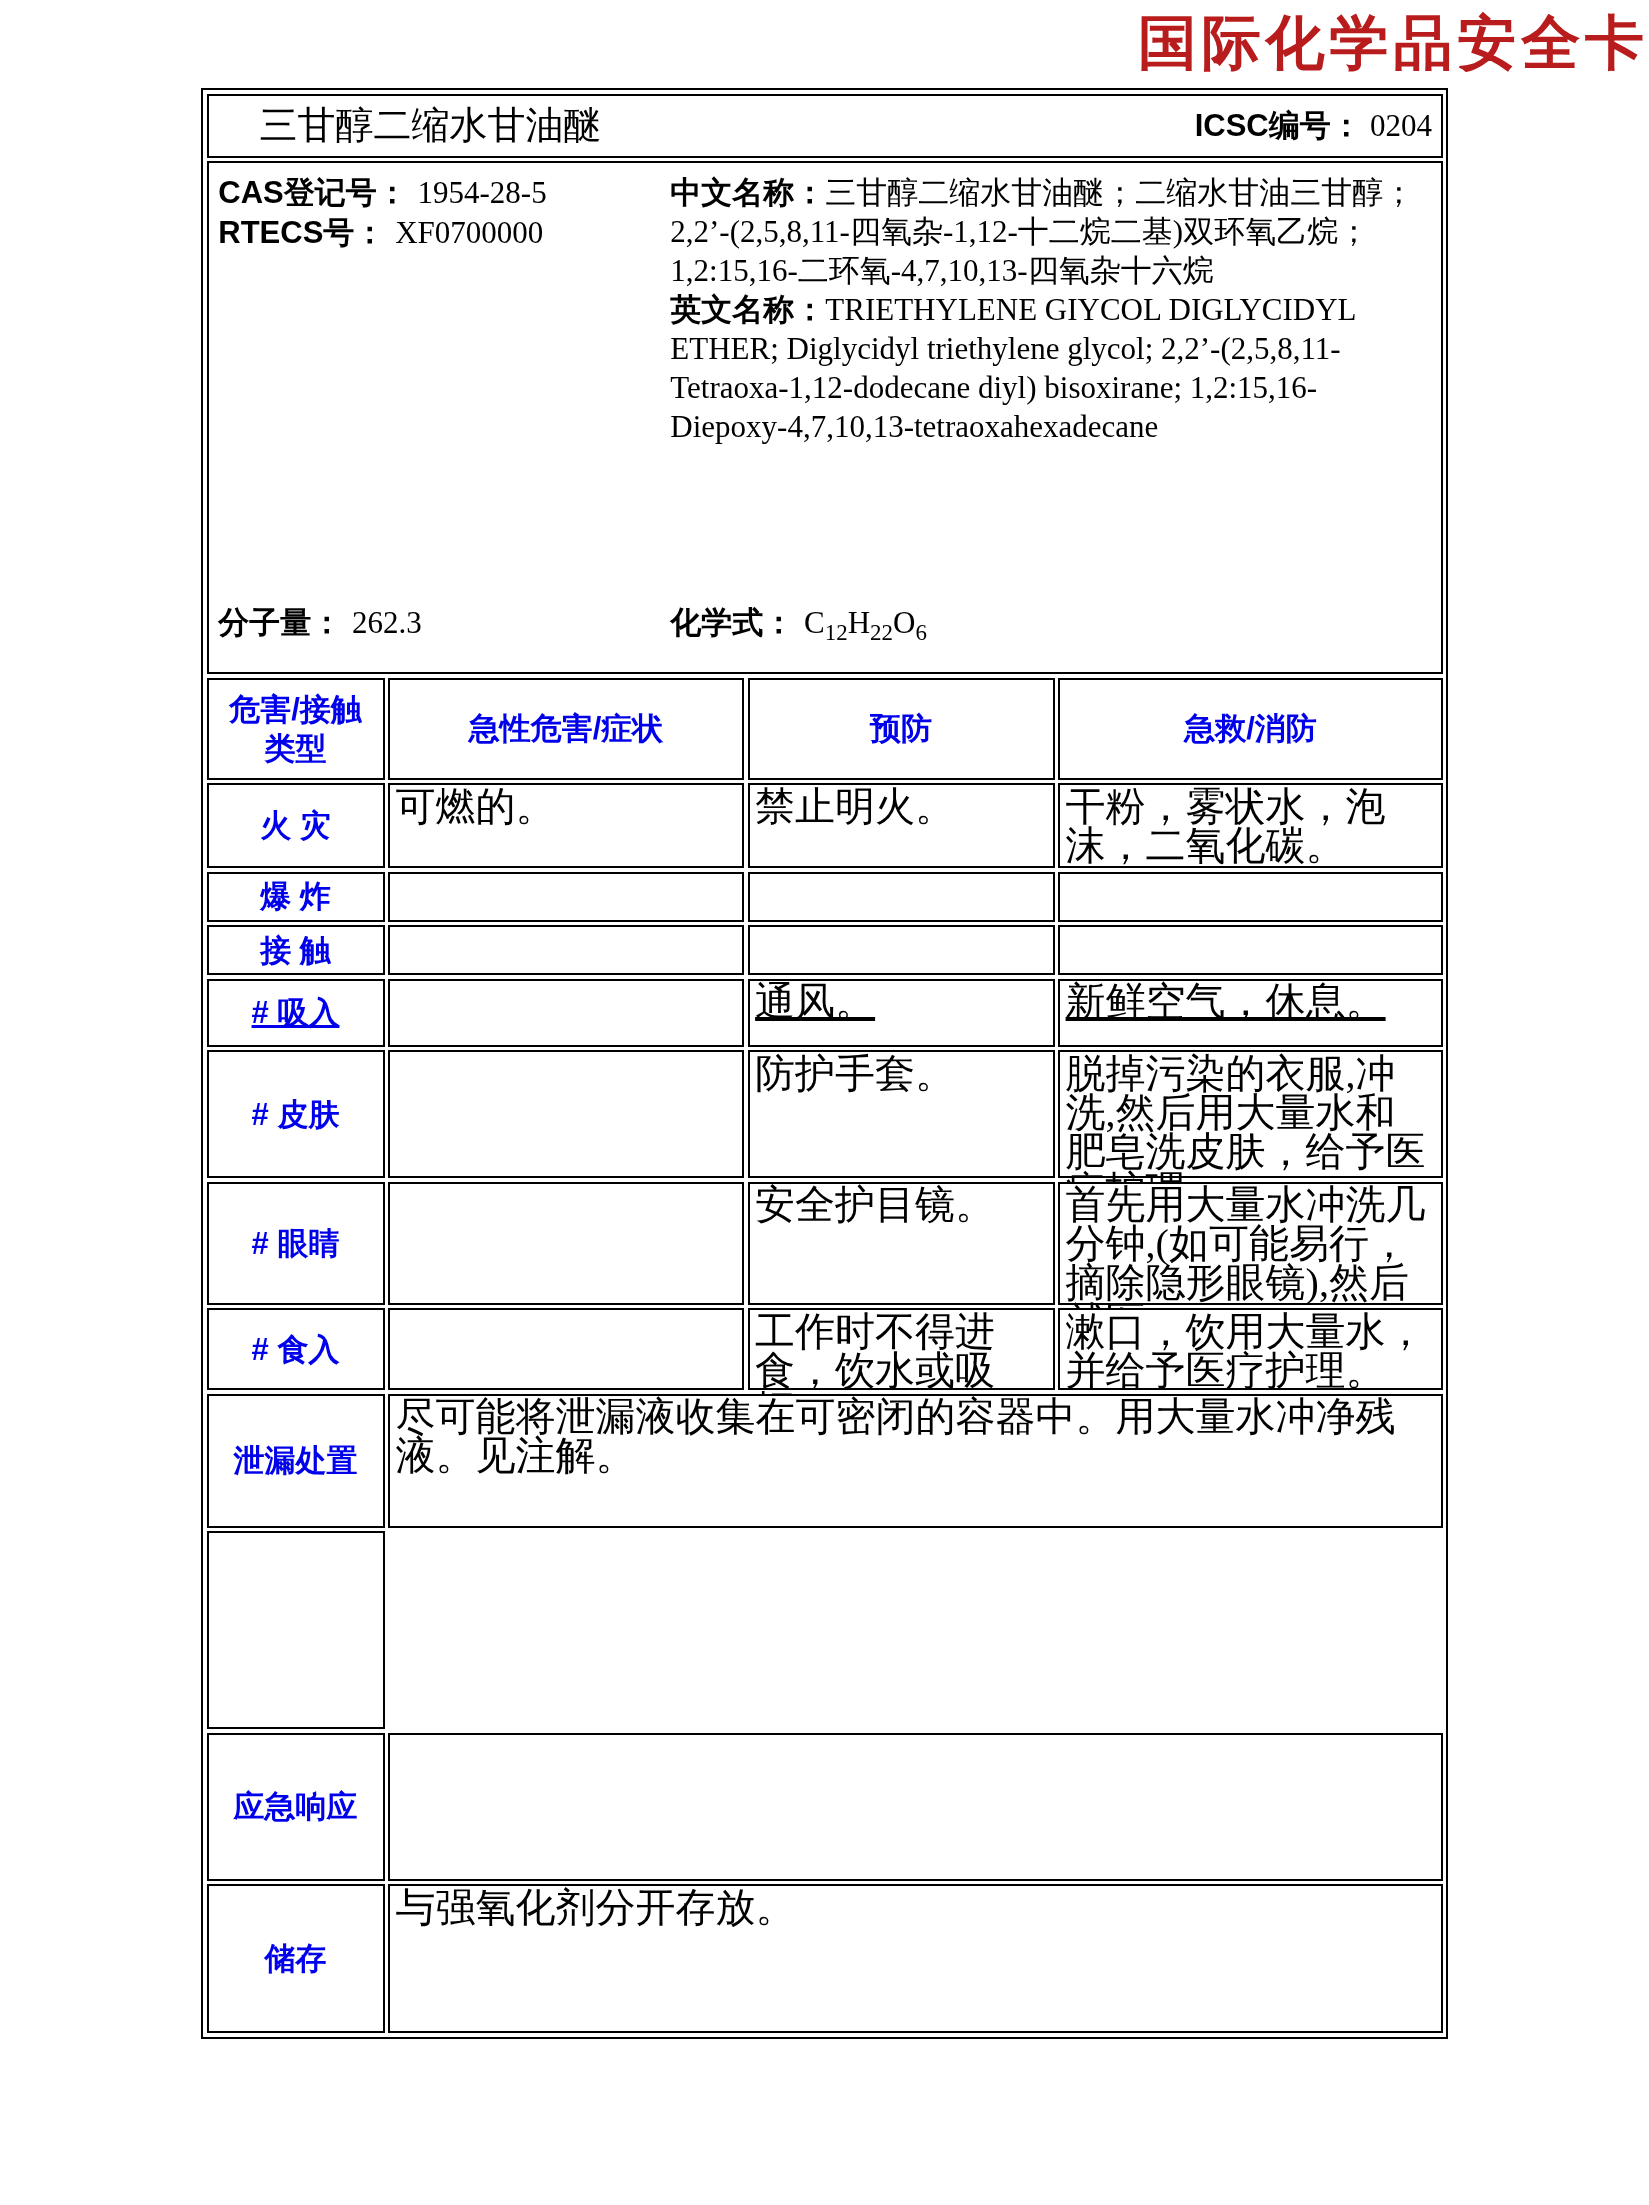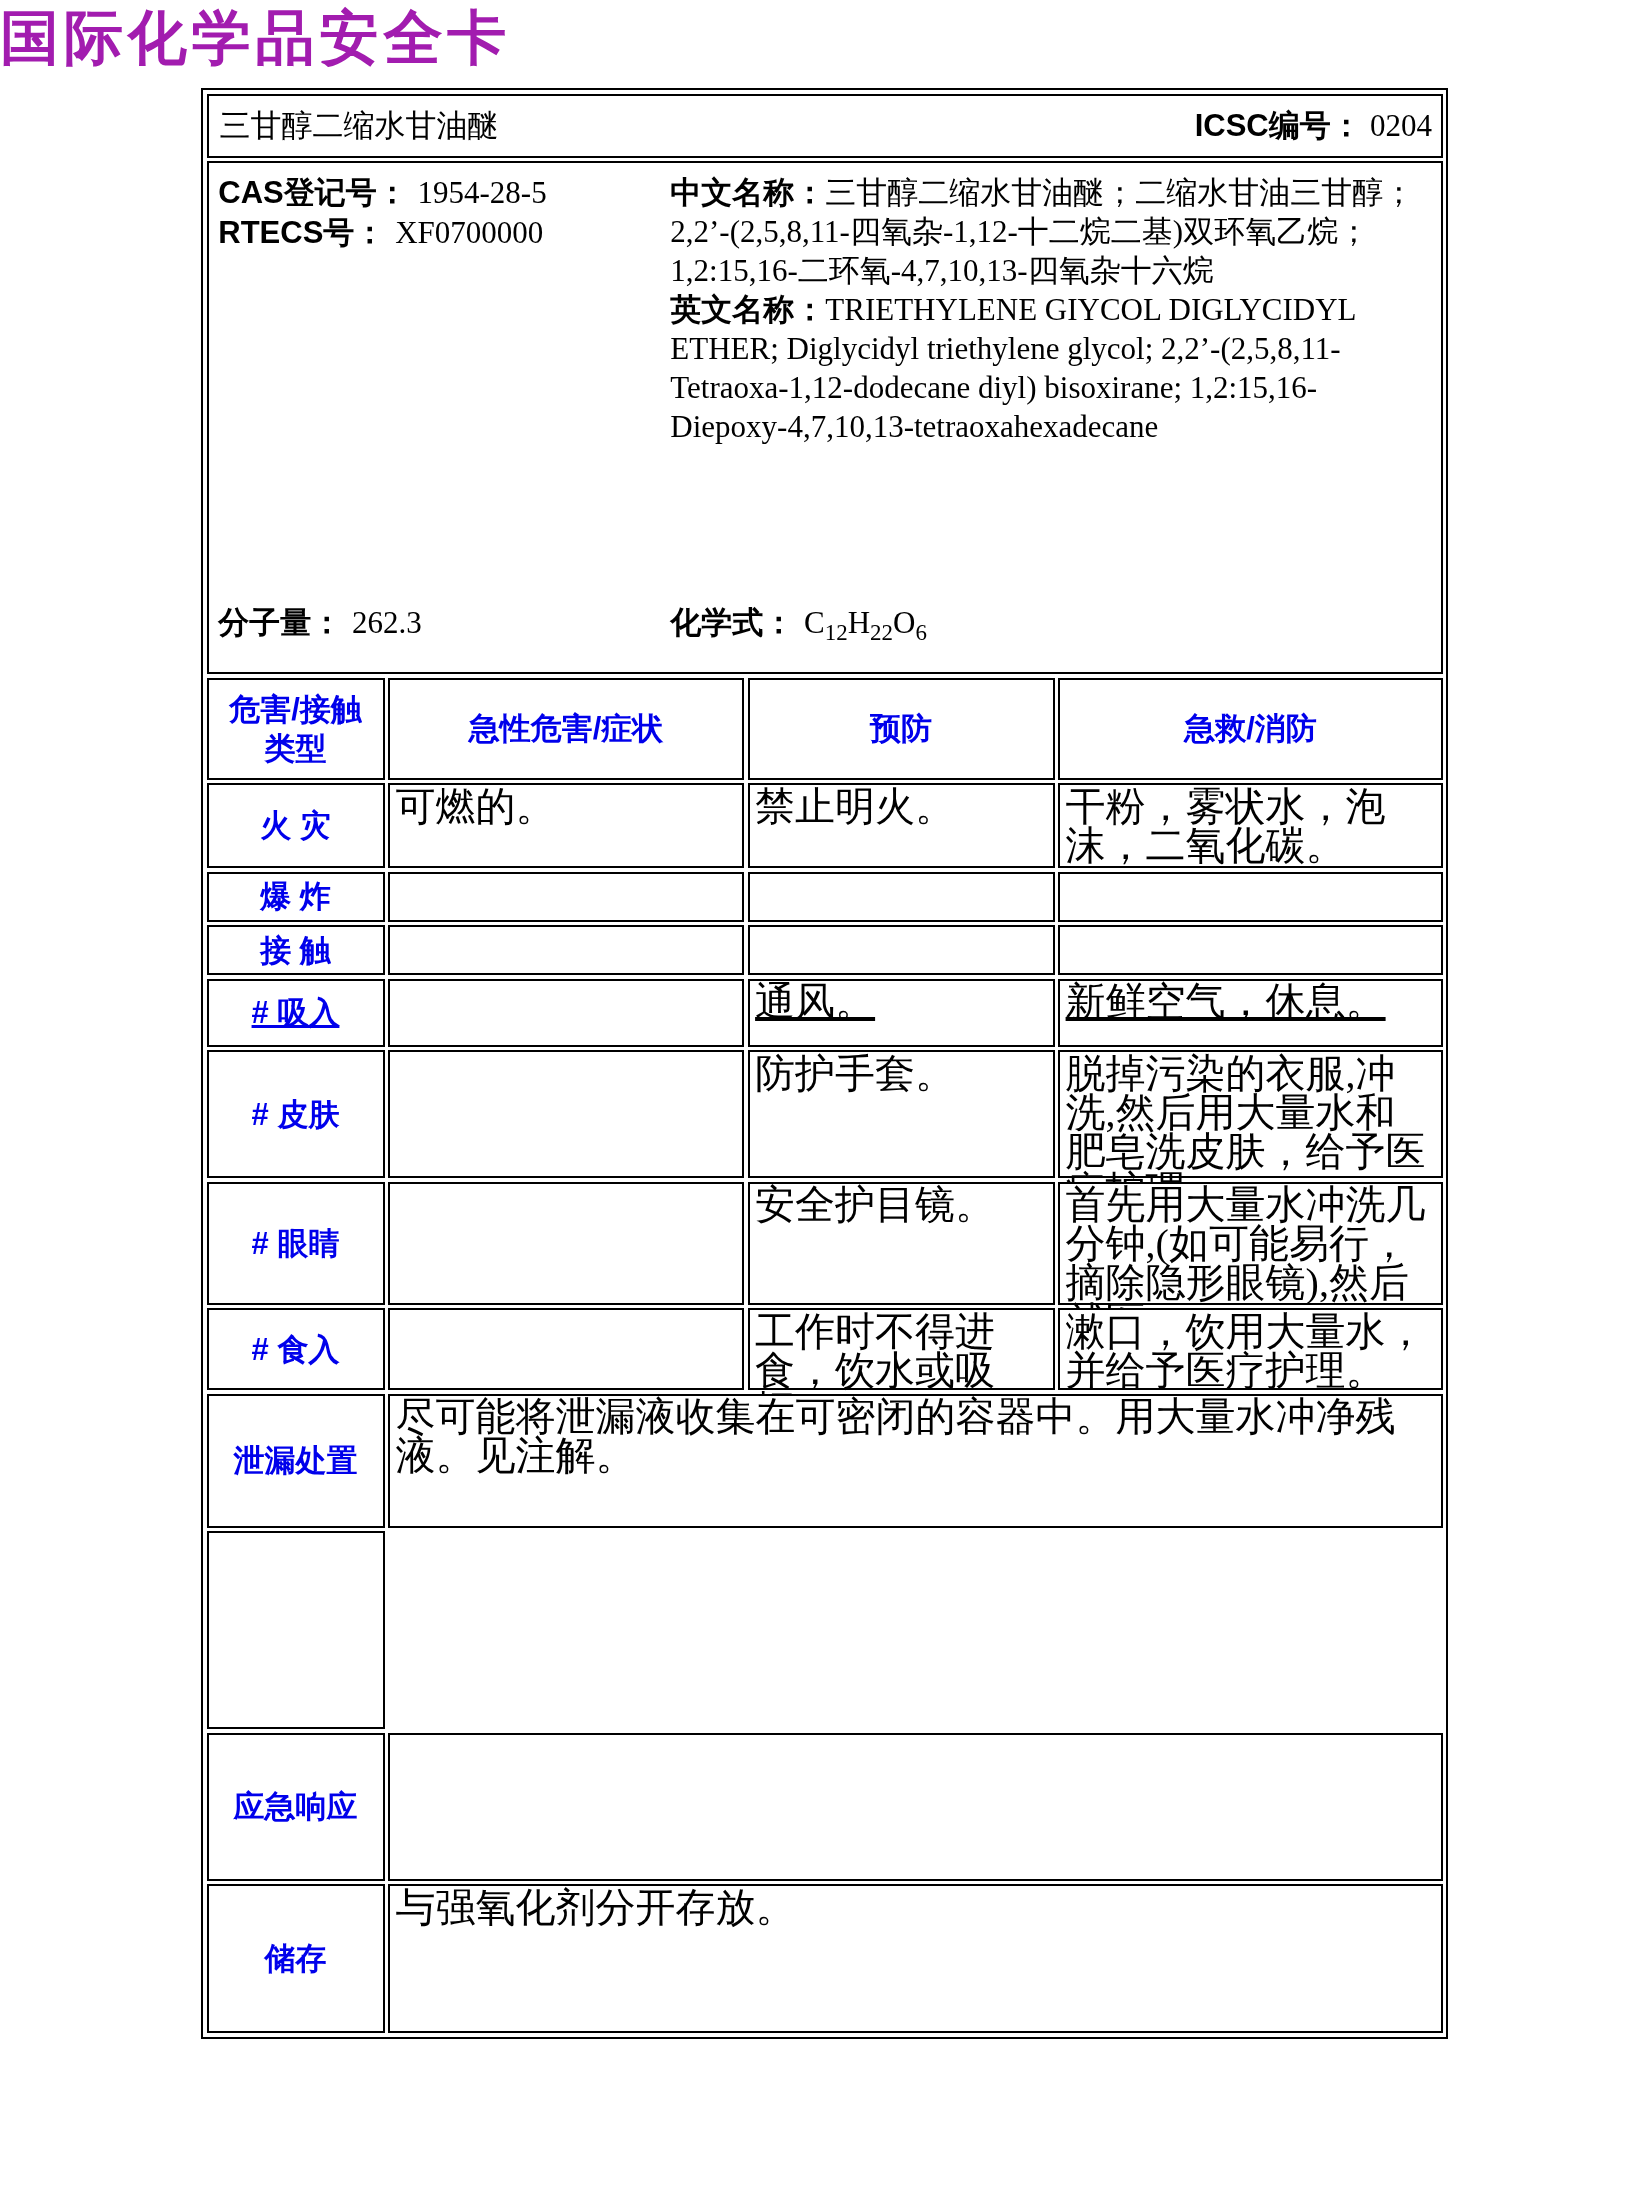--- a/index.html
+++ b/index.html
@@ -7,23 +7,23 @@
   body {
     width: 1649px; height: 2205px;
     background: #ffffff;
     font-family: "Liberation Serif", "DejaVu Serif", serif;
     color: #000000;
   }
   .page { padding-top: 11px; }
 
   .doc-title {
     margin: 0 0 12.6px 0;
-    text-align: left;
-    color: #a21caf;
-    font-family: Liberation Mono, monospace;
+    text-align: right;
+    color: #b91c1c;
+    font-family: Liberation Serif, serif;
     font-weight: 700;
     font-size: 59px;
     letter-spacing: 4.9px;
     line-height: 1.1;
   }
 
   
   .card {
     width: 1247px;
     margin-left: 201px;
@@ -45,21 +45,21 @@
   }
 
   
   .header-box {
     height: 64px;
     display: flex;
     align-items: center;
     justify-content: space-between;
     padding: 0 8.4px 0 11px;
   }
-  .chem-name { font-size: 31px; }
+  .chem-name { font-size: 38px; margin-left: 40px; }
   .icsc-no { font-size: 31px; white-space: nowrap; }
   .icsc-no .num { margin-left: 8.4px; }
 
   
   .id-box {
     min-height: 513px;
     display: grid;
     grid-template-columns: 452px 1fr;
     grid-template-rows: 1fr auto;
     padding: 9.8px 11px 21px 9.8px;

